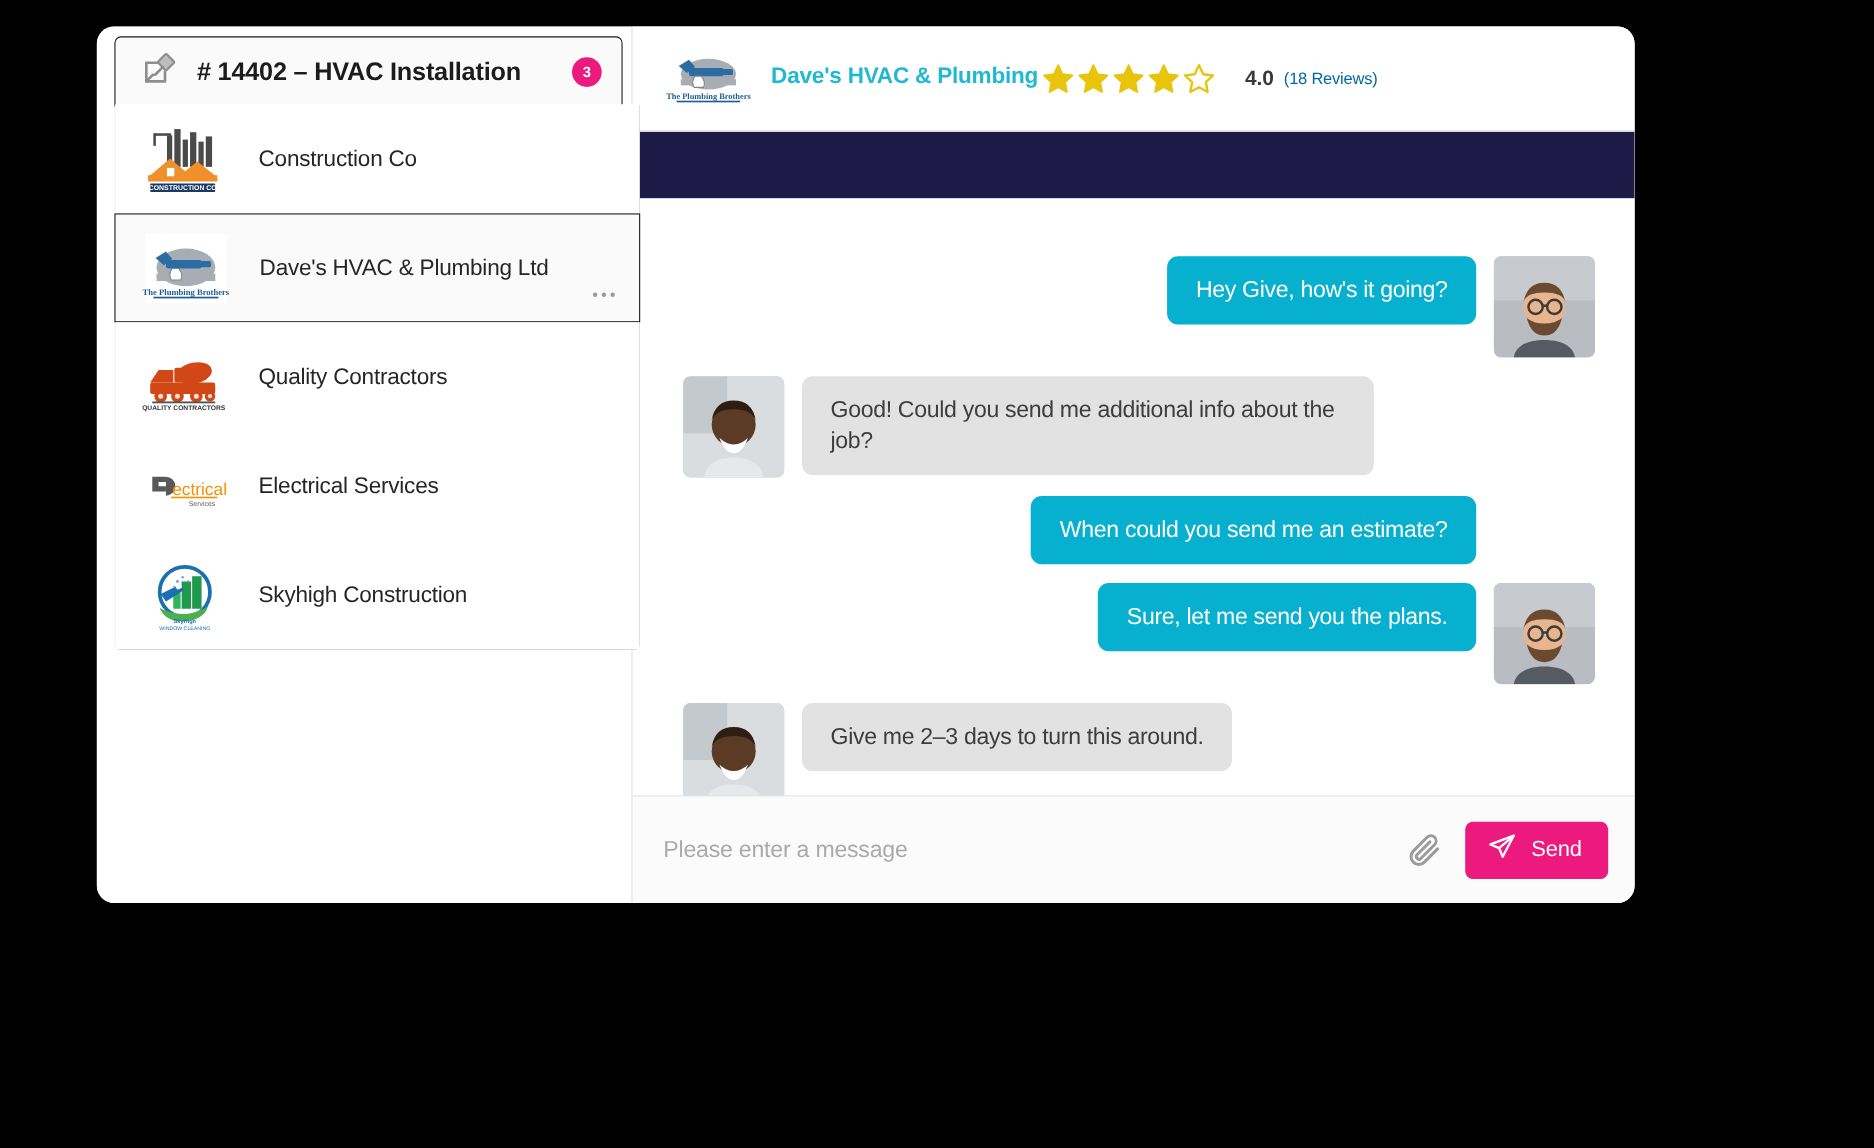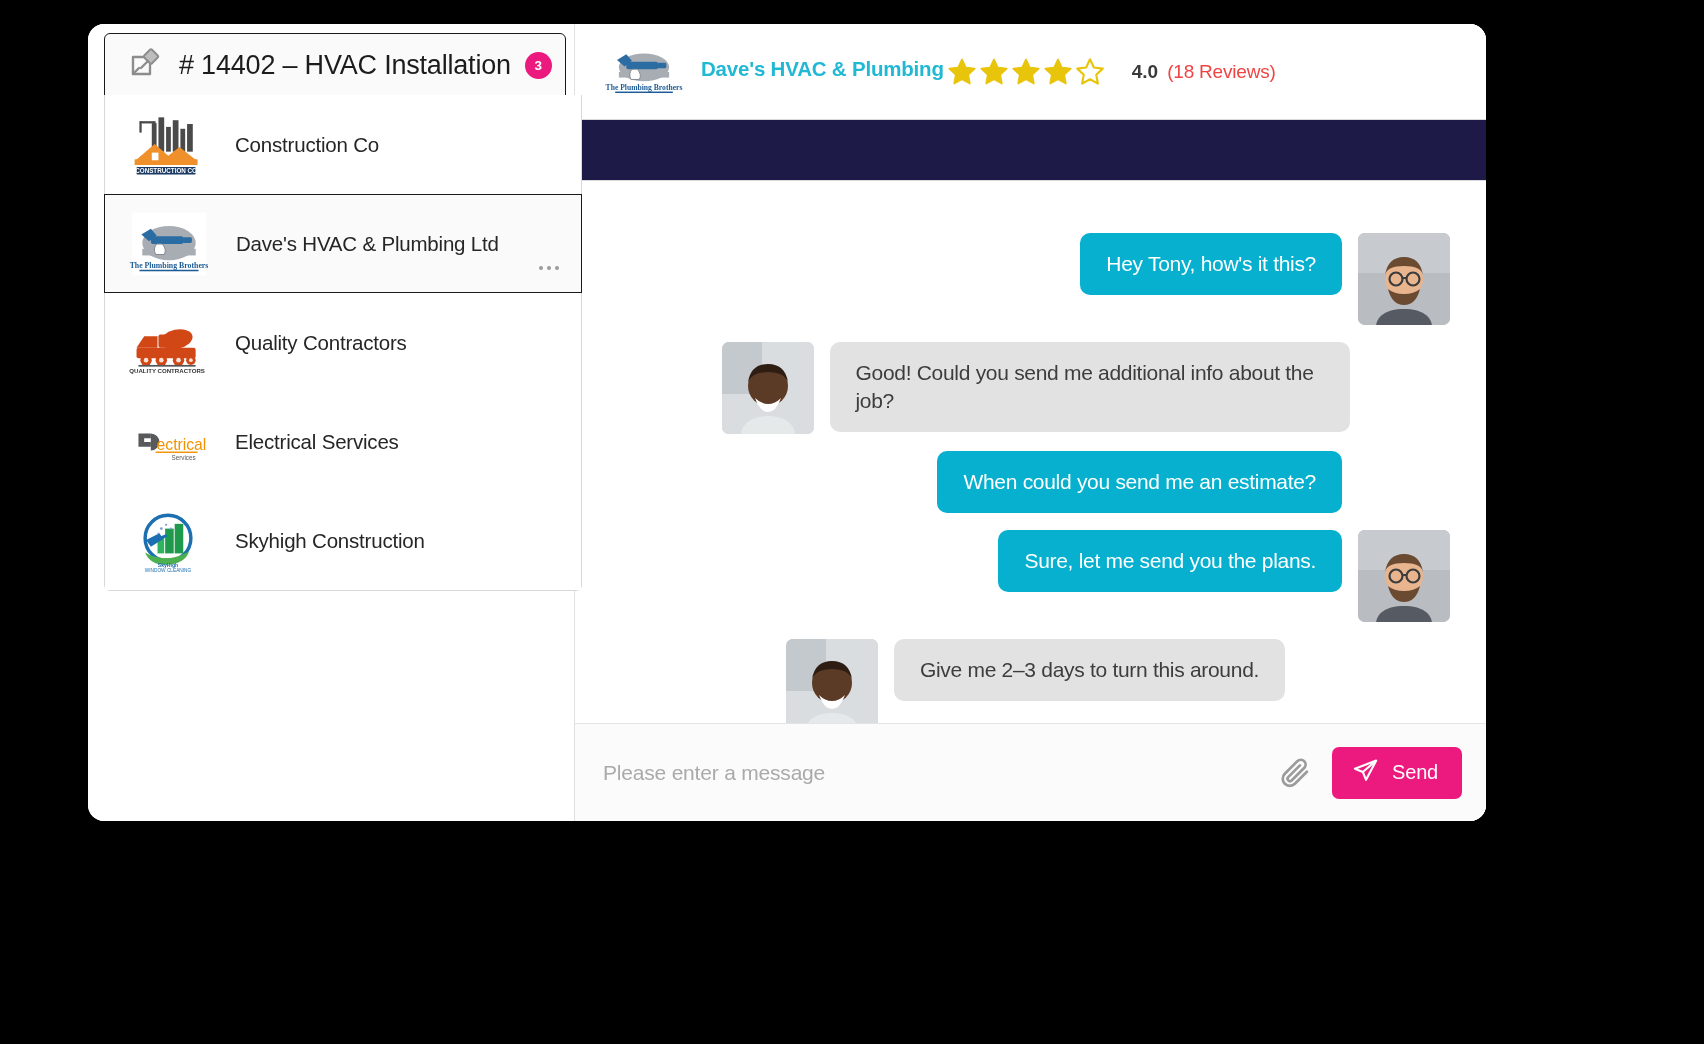--- a/index.html
+++ b/index.html
@@ -41,22 +41,22 @@
 
   .ticket-header {
     height: 62px;
     display: flex;
     align-items: center;
     padding: 0 18px 0 20px;
     gap: 14px;
   }
   .pin-icon { width: 40px; height: 40px; flex: 0 0 40px; }
   .ticket-title {
-    font-size: 27px;
-    font-weight: normal;
+    font-size: 23px;
+    font-weight: bold;
     color: #1c1c1c;
     letter-spacing: -0.2px;
     white-space: nowrap;
     flex: 1;
   }
   .badge {
     width: 27px; height: 27px;
     border-radius: 50%;
     background: #ec1a7f;
     color: #ffffff;
@@ -159,22 +159,22 @@
   .rating-row { display: flex; align-items: center; gap: 9px; }
   .stars { display: flex; gap: 2px; }
   .stars svg { display: block; }
   .rating-value {
     font-size: 19px;
     font-weight: bold;
     color: #3a3a3a;
     margin-left: 18px;
   }
   .rating-count {
-    font-size: 19px;
-    color: #ef4444;
+    font-size: 15px;
+    color: #0369a1;
     letter-spacing: -0.2px;
   }
 
   .navy-bar {
     height: 62px;
     flex: 0 0 62px;
     background: #1d1a47;
     border-top: 1px solid #d9d9d9;
     border-bottom: 1px solid #d9d9d9;
   }
@@ -184,21 +184,21 @@
     padding: 52px 36px 22px 46px;
     display: flex;
     flex-direction: column;
     gap: 17px;
     overflow: hidden;
     background: #ffffff;
   }
 
   .msg { display: flex; align-items: flex-start; gap: 16px; }
   .msg.out { justify-content: flex-end; }
-  .msg.in  { justify-content: center; }
+  .msg.in  { justify-content: flex-start; }
 
   .bubble {
     max-width: 520px;
     padding: 17px 26px;
     border-radius: 10px;
     font-size: 21px;
     line-height: 1.33;
     letter-spacing: -0.3px;
   }
   .bubble.out { background: #06b0ce; color: #ffffff; }
@@ -435,21 +435,21 @@
           <span class="rating-count">(18 Reviews)</span>
         </div>
       </div>
     </div>
 
     <div class="navy-bar"></div>
 
     <div class="chat-body">
 
       <div class="msg out">
-        <div class="bubble out">Hey Tony, how's it this?</div>
+        <div class="bubble out">Hey Give, how's it going?</div>
         <div class="avatar">
           <svg viewBox="0 0 92 92">
             <rect width="92" height="92" fill="#b9bcc1"></rect>
             <rect x="0" y="0" width="92" height="40" fill="#c7cace"></rect>
             <path d="M46 76 c-20 0 -28 9 -28 18 h56 c0 -9 -8 -18 -28 -18z" fill="#555a63"></path>
             <circle cx="46" cy="46" r="19" fill="#e8b58f"></circle>
             <path d="M27 42 q3 -18 19 -18 q16 0 19 18 q-2 -9 -19 -9 q-17 0 -19 9z" fill="#6b4a32"></path>
             <path d="M30 56 q4 16 16 16 q12 0 16 -16 q-6 5 -16 5 q-10 0 -16 -5z" fill="#6b4a32"></path>
             <g fill="none" stroke="#3c3c3c" stroke-width="2.2">
               <circle cx="38" cy="46" r="6.5"></circle>

